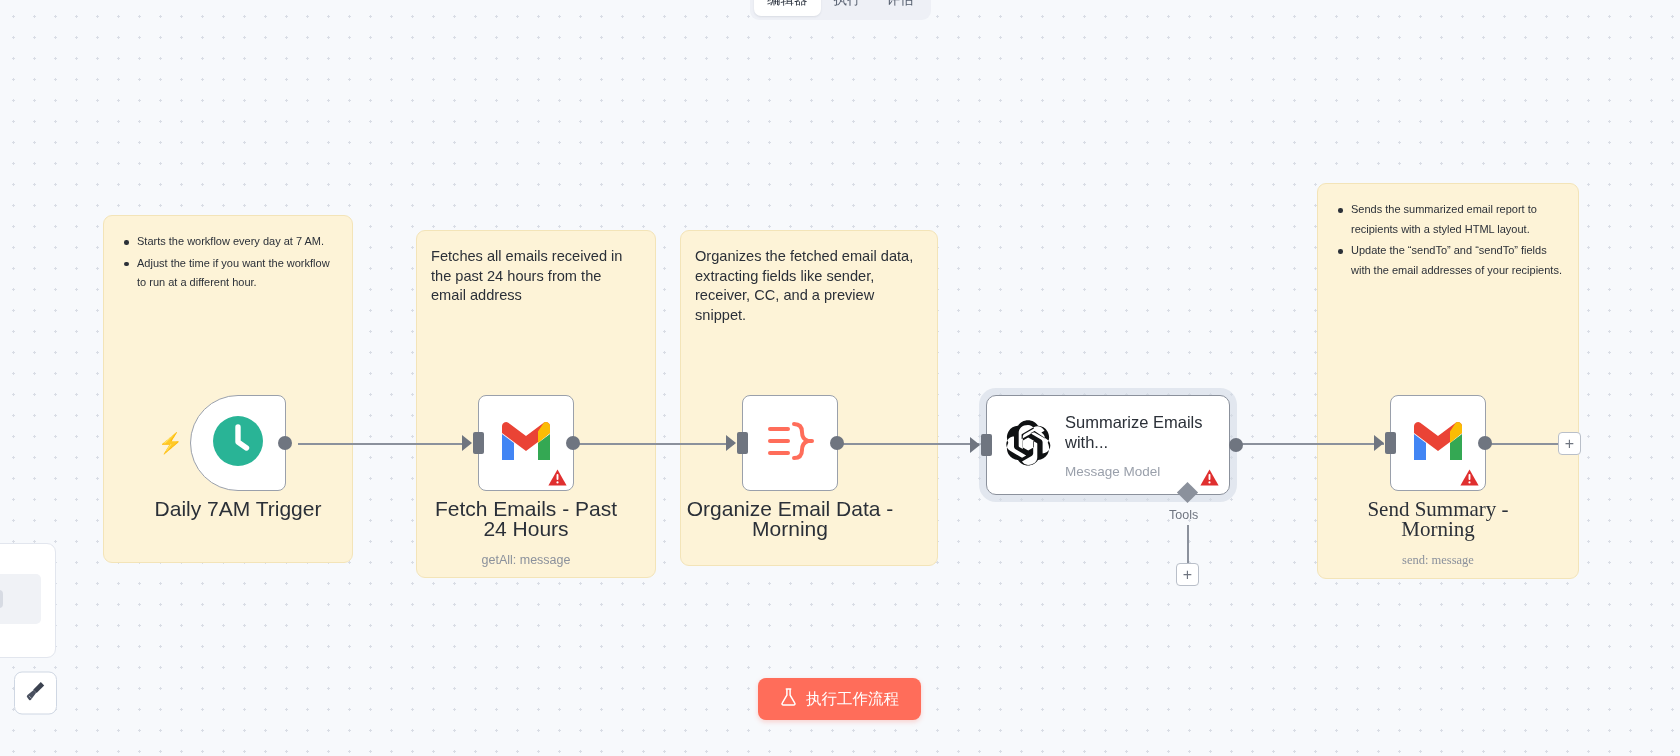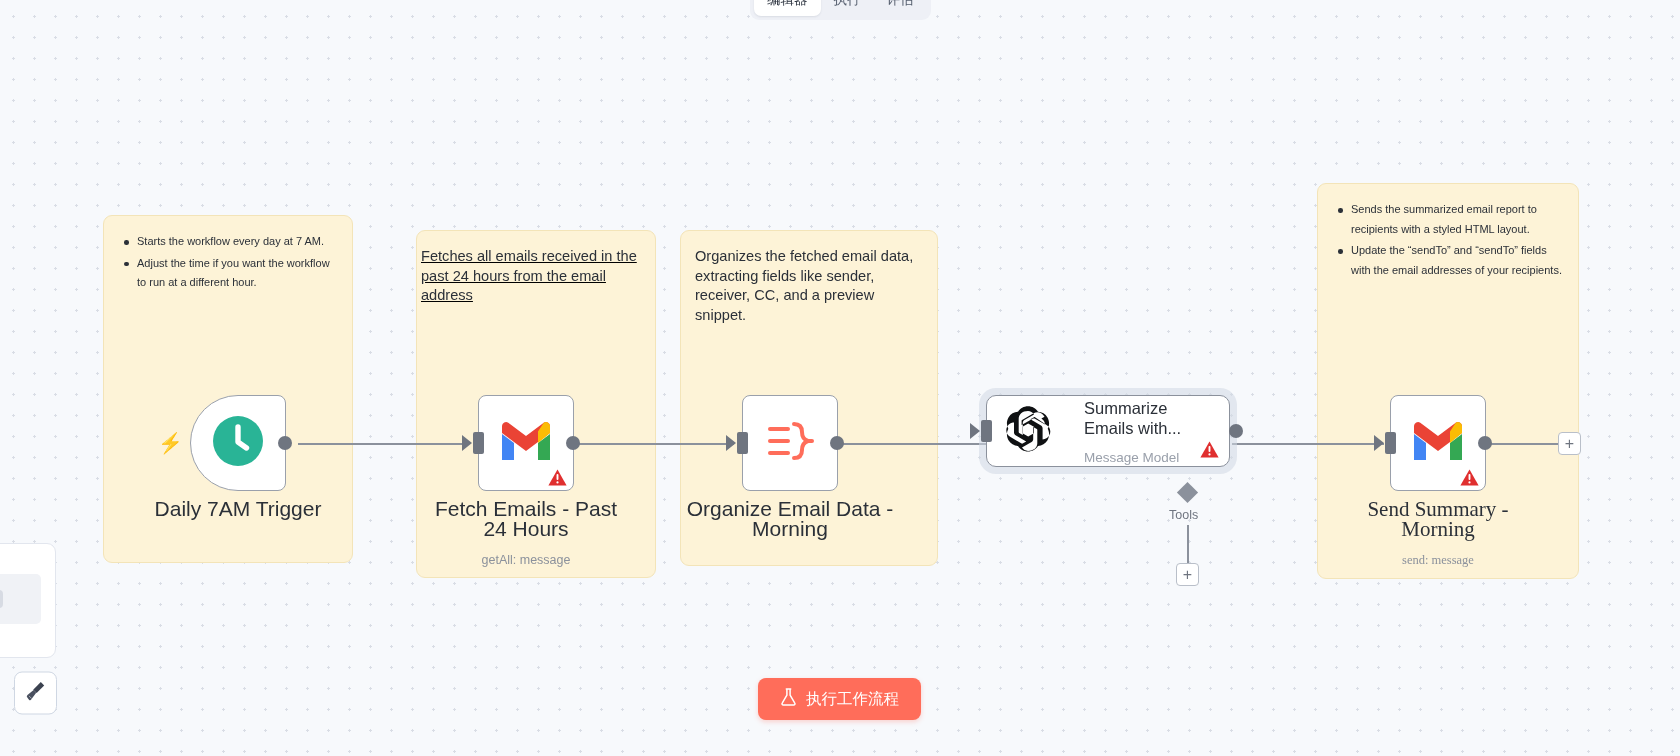--- a/index.html
+++ b/index.html
@@ -105,24 +105,24 @@
     position: absolute;
     left: 50%; transform: translateX(-50%);
     width: 230px;
     text-align: center;
     font-size: 12.5px;
     color: #8b919c;
   }
 
   
   .node.wide .node-box {
-    width: 244px; height: 72px;
+    width: 244px; height: 100px;
     justify-content: center;
     padding: 0 14px;
-    gap: 29px;
+    gap: 10px;
     border-color: #8b919c;
     box-shadow: 0 0 0 7px rgba(210,216,228,.55);
     border-radius: 10px;
   }
   .node.wide .ai-text { display: flex; flex-direction: column; }
   .node.wide .ai-title {
     font-size: 16.5px; line-height: 20px; color: #2b3038;
   }
   .node.wide .ai-sub {
     font-size: 13.5px; color: #9aa0ab; margin-top: 12px;
@@ -275,21 +275,21 @@
     <div class="tab">评估</div>
   </div>
 
   <div class="note" style="left:103px; top:215px; width:250px; height:348px;">
     <ul>
       <li>Starts the workflow every day at 7 AM.</li>
       <li>Adjust the time if you want the workflow to run at a different hour.</li>
     </ul>
   </div>
 
-  <div class="note" style="left:416px; top:230px; width:240px; height:348px; padding-left:4px;text-decoration:underline;">
+  <div class="note" style="left:416px; top:230px; width:240px; height:348px; padding-left:14px;">
     <p>Fetches all emails received in the past 24 hours from the email address</p>
   </div>
 
   <div class="note" style="left:680px; top:230px; width:258px; height:336px; padding-left:14px;">
     <p>Organizes the fetched email data, extracting fields like sender, receiver, CC, and a preview snippet.</p>
   </div>
 
   <div class="note" style="left:1317px; top:183px; width:262px; height:396px;">
     <ul>
       <li>Sends the summarized email report to recipients with a styled HTML layout.</li>

